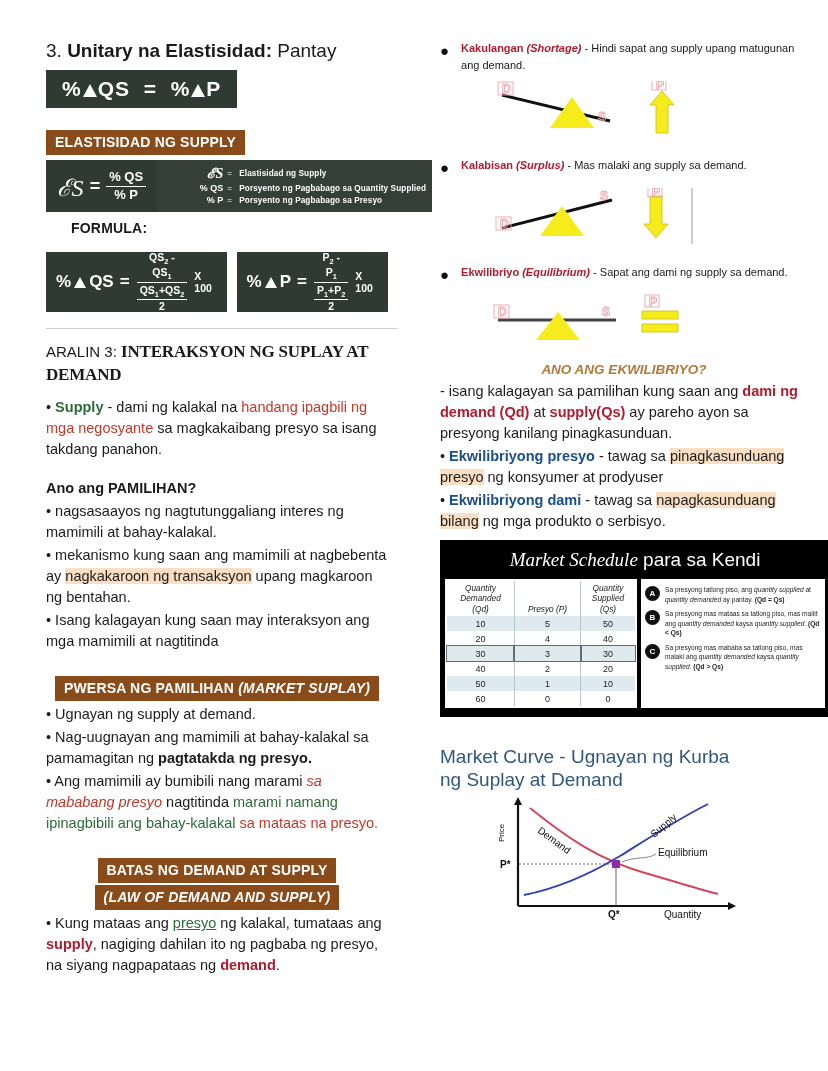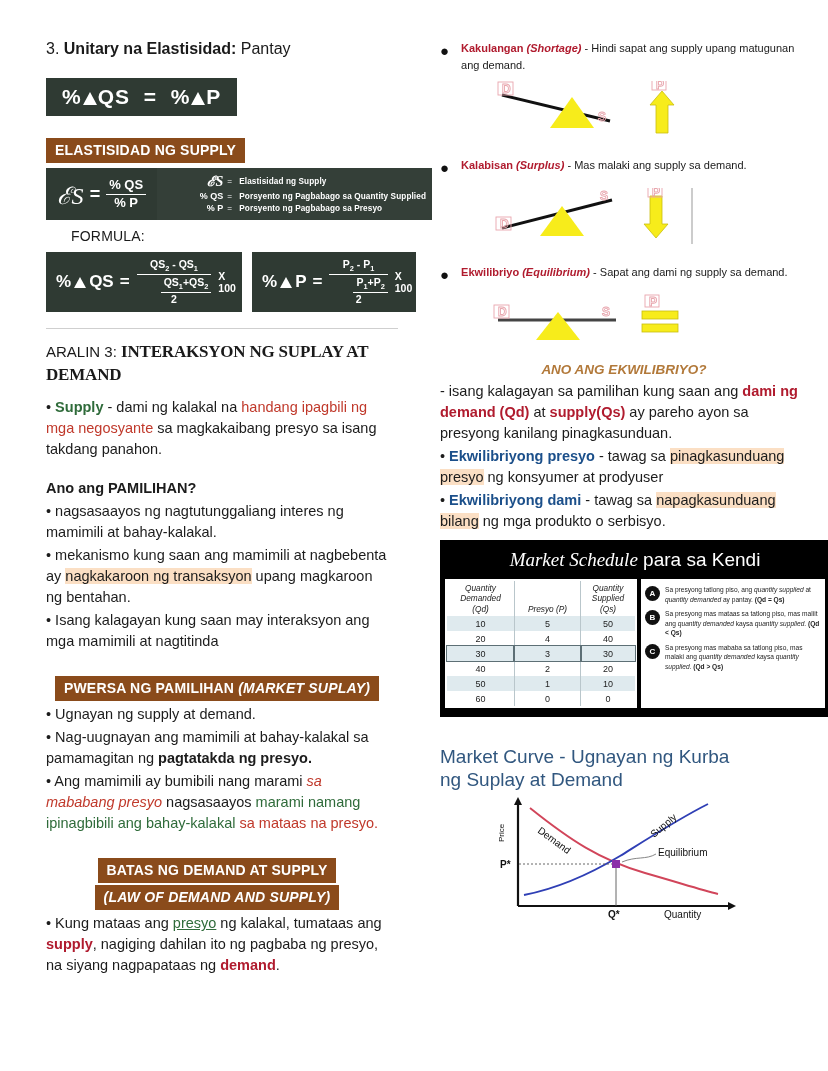--- a/index.html
+++ b/index.html
@@ -21,21 +21,21 @@
   .b { font-weight: bold; }
   .red { color: #c0392b; }
   .darkred { color: #b01b2e; font-weight: bold; }
   .green { color: #2f6b3a; font-weight: bold; }
   .blue { color: #1b4f8a; font-weight: bold; }
   .it { font-style: italic; }
   .hl { background: #fbdfc4; }
   .u { text-decoration: underline; }
 
   
-  .unitary-line { font-size: 16px; margin-bottom: 20px; }
+  .unitary-line { font-size: 19px; margin-bottom: 8px; }
 
   
   .darkbox {
     background: #2f3a33;
     color: #ffffff;
     display: inline-block;
     font-family: "Liberation Sans", sans-serif;
   }
   .fb-unitary {
     padding: 7px 16px;
@@ -71,35 +71,35 @@
   }
   .es-sym { font-family:"Liberation Serif", serif; font-style: italic; font-size: 24px; }
   .frac { display:inline-block; text-align:center; font-size: 13px; font-weight:bold; line-height:1.15;}
   .frac .num { border-bottom: 1.4px solid #fff; padding: 0 3px 1px 3px; }
   .frac .den { padding-top: 1px; }
   .es-row { display:flex; align-items:center; font-size: 8.2px; gap:4px; line-height:1.32; white-space:nowrap;}
   .es-row .lhs { width: 58px; text-align:right; font-weight:bold; font-size: 9px;}
   .es-row .eq { width: 8px; }
   .es-row .rhs { font-weight: bold; letter-spacing: .1px;}
 
-  .formula-label { font-weight:normal; font-size: 14px; margin: 8px 0 8px 0; letter-spacing:.2px;padding-left:25px;}
+  .formula-label { font-weight:bold; font-size: 14px; margin: 8px 0 16px 0; letter-spacing:.2px;padding-left:25px;}
 
   .fb-row { display:flex; gap: 10px; }
   .fb {
     background:#2f3a33; color:#fff; height: 60px; display:flex;
     align-items:center; padding: 0 10px; gap: 7px;
   }
   .fb.fb1 { width: 196px; }
   .fb.fb2 { width: 164px; }
   .fb-lead { font-size: 17px; font-weight:bold; display:flex; align-items:center; gap:2px;}
   .fb-frac { text-align:center; font-size: 10.5px; font-weight:bold; line-height:1.25;}
   .fb-frac .n { border-bottom: 1.3px solid #fff; padding: 0 4px 1px; }
   .fb-frac .d2 { text-align:center; padding-top:1px; }
   .fb-frac .d2 .inner { display:inline-block; }
-  .fb-frac .d2 .innerTop { border-bottom:1.2px solid #fff; padding: 0 3px; margin-left: 24px;}
+  .fb-frac .d2 .innerTop { border-bottom:1.2px solid #fff; padding: 0 3px;}
   .x100 { font-size: 10.5px; font-weight:bold; }
   sub { font-size: 70%; }
 
   .divider { border-top: 1.5px solid #cfcfcf; margin: 16px 0 12px 0; width: 352px;}
 
   .aralin { font-size: 15px; margin-bottom: 10px; line-height: 1.35; }
   .aralin .serifbold { font-family:"Liberation Serif", serif; font-weight:bold; font-size: 17px; letter-spacing:-.2px;}
   .gap-md { height: 16px; }
 
   .center-ribbon { text-align:center; margin: 6px 0 3px 0; }
@@ -268,21 +268,21 @@
       <div class="p">• Isang kalagayan kung saan may interaksyon ang mga mamimili at nagtitinda</div>
 
       <div class="gap-md"></div>
 
       <div class="center-ribbon">
         <span class="ribbon"><span>PWERSA NG PAMILIHAN </span><span class="it">(MARKET SUPLAY)</span></span>
       </div>
       <div class="p">• Ugnayan ng supply at demand.</div>
       <div class="p">• Nag-uugnayan ang mamimili at bahay-kalakal sa pamamagitan ng <b>pagtatakda ng presyo.</b></div>
       <div class="p">
-        <span>• Ang mamimili ay bumibili nang marami </span><span class="red it">sa mababang presyo</span><span> nagsasaayos </span><span class="green" style="font-weight:normal">marami namang ipinagbibili ang bahay-kalakal</span><span class="red" style="font-weight:normal"> sa mataas na presyo.</span>
+        <span>• Ang mamimili ay bumibili nang marami </span><span class="red it">sa mababang presyo</span><span> nagtitinda </span><span class="green" style="font-weight:normal">marami namang ipinagbibili ang bahay-kalakal</span><span class="red" style="font-weight:normal"> sa mataas na presyo.</span>
       </div>
 
       <div class="gap-md"></div>
 
       <div class="center-ribbon">
         <span class="ribbon">BATAS NG DEMAND AT SUPPLY</span>
       </div>
       <div class="center-ribbon" style="margin-top:-1px">
         <span class="ribbon it">(LAW OF DEMAND AND SUPPLY)</span>
       </div>

